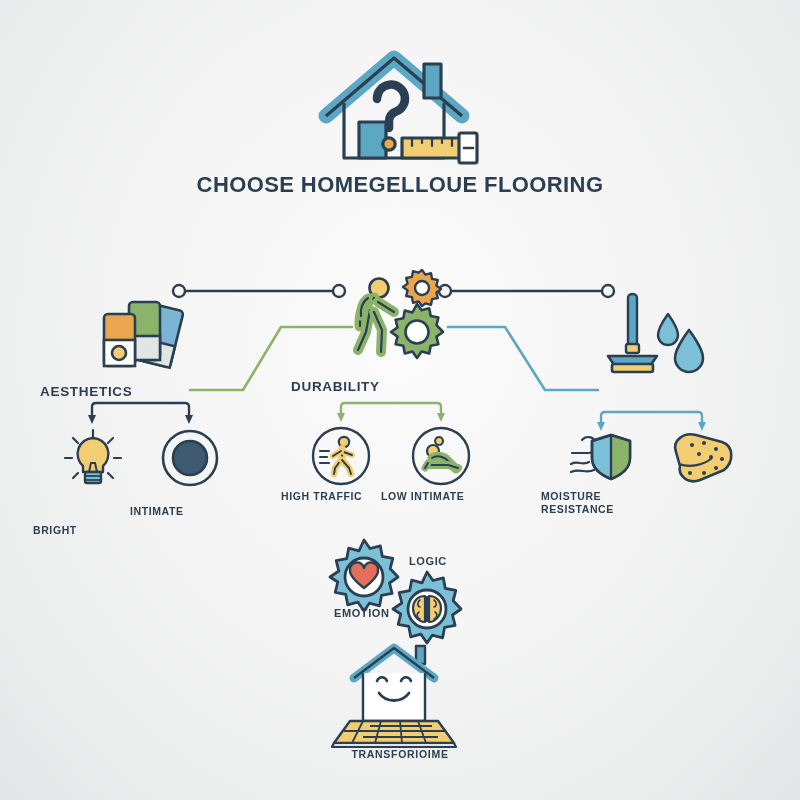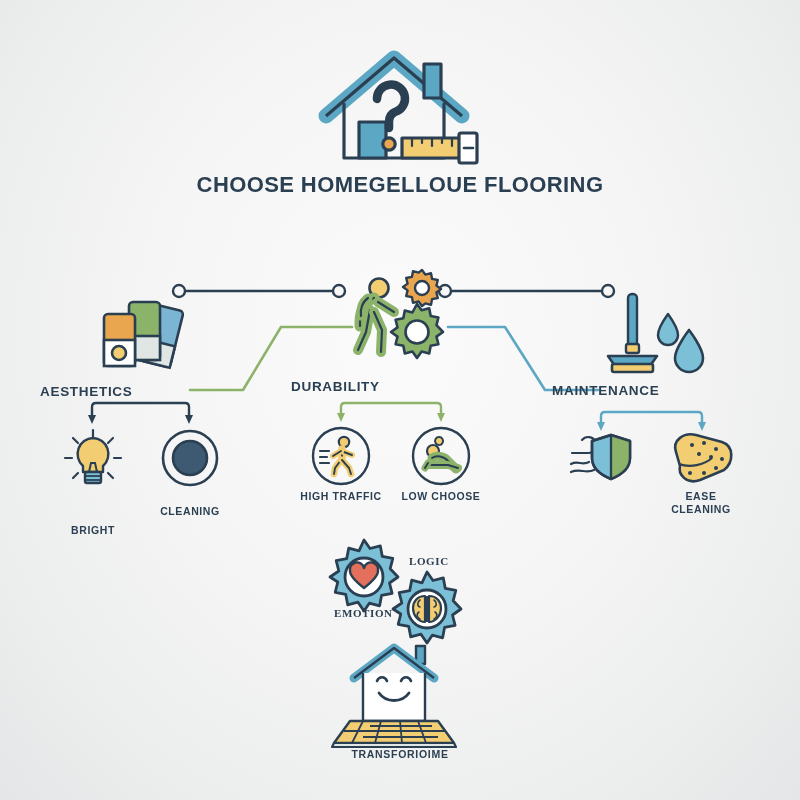--- a/index.html
+++ b/index.html
@@ -35,36 +35,35 @@
   .branch-label {
     position: absolute;
     font-size: 13.5px;
     font-weight: bold;
     letter-spacing: 0.7px;
     color: #2b3f52;
     white-space: nowrap;
   }
   .leaf-label {
     position: absolute;
-    text-align: center;
+    text-align: left;
     font-size: 10.5px;
     font-weight: bold;
     letter-spacing: 0.6px;
     color: #2b3f52;
     line-height: 13px;
     white-space: pre-line;
   }
   .gear-label {
     position: absolute;
     font-size: 11px;
     font-weight: bold;
     letter-spacing: 0.6px;
     color: #2b3f52;
     white-space: nowrap;
-    font-family: Liberation Serif, serif;
   }
   .bottom-label {
     position: absolute;
     left: 0; right: 0;
     top: 748px;
     text-align: center;
     font-size: 10.5px;
     font-weight: bold;
     letter-spacing: 0.7px;
     color: #2b3f52;
@@ -186,21 +185,20 @@
       <rect x="14" y="72" width="41" height="8" rx="2" fill="#f3cd72" stroke="#2b3f52" stroke-width="2.6"></rect>
 
       <path d="M70 22 C70 22 60 36 60 43 a10 10 0 0 0 20 0 C80 36 70 22 70 22 Z" fill="#7cc0d8" stroke="#2b3f52" stroke-width="2.4" stroke-linejoin="round"></path>
 
       <path d="M91 38 C91 38 77 56 77 66 a14 14 0 0 0 28 0 C105 56 91 38 91 38 Z" fill="#7cc0d8" stroke="#2b3f52" stroke-width="2.6" stroke-linejoin="round"></path>
     </svg>
   </div>
 
   <div class="branch-label" style="left:40px; top:384px; width:200px;">AESTHETICS</div>
   <div class="branch-label" style="left:291px; top:379px; width:200px;">DURABILITY</div>
-  <div class="branch-label" style="left:552px; top:383px; width:200px;">MAINTENANCE</div>
 
   <div class="abs" style="left:62px; top:428px;">
     <svg width="62" height="62" viewBox="0 0 62 62">
       <g stroke="#2b3f52" stroke-width="2.2" stroke-linecap="round">
         <line x1="31" y1="2" x2="31" y2="9"></line>
         <line x1="11" y1="10" x2="16" y2="15"></line>
         <line x1="51" y1="10" x2="46" y2="15"></line>
         <line x1="3" y1="30" x2="10" y2="30"></line>
         <line x1="59" y1="30" x2="52" y2="30"></line>
         <line x1="11" y1="50" x2="16" y2="45"></line>
@@ -213,21 +211,21 @@
       <path d="M27 44 l2-9 l4 0 l2 9" fill="none" stroke="#2b3f52" stroke-width="2"></path>
     </svg>
   </div>
   <div class="abs" style="left:160px; top:428px;">
     <svg width="60" height="60" viewBox="0 0 60 60">
       <circle cx="30" cy="30" r="27" fill="none" stroke="#2b3f52" stroke-width="2.6"></circle>
       <circle cx="30" cy="30" r="17" fill="#3d5a72" stroke="#2b3f52" stroke-width="2.6"></circle>
     </svg>
   </div>
   <div class="leaf-label" style="left:33px; top:524px; width:120px;">BRIGHT</div>
-  <div class="leaf-label" style="left:130px; top:505px; width:120px;">CLEANING</div>
+  <div class="leaf-label" style="left:130px; top:505px; width:120px;">INTIMATE</div>
 
   <div class="abs" style="left:310px; top:425px;">
     <svg width="62" height="62" viewBox="0 0 62 62">
       <circle cx="31" cy="31" r="28" fill="none" stroke="#2b3f52" stroke-width="2.4"></circle>
       <g stroke="#2b3f52" stroke-width="2.2" stroke-linecap="round">
         <line x1="10" y1="26" x2="19" y2="26"></line>
         <line x1="10" y1="32" x2="17" y2="32"></line>
         <line x1="10" y1="38" x2="19" y2="38"></line>
       </g>
       <circle cx="34" cy="17" r="5.2" fill="#f3cd72" stroke="#2b3f52" stroke-width="2.2"></circle>
@@ -250,21 +248,21 @@
       <path d="M29 20 a4 4 0 1 1 0.1 0" fill="#f3cd72" stroke="#2b3f52" stroke-width="2"></path>
       <path d="M22 33 C26 30 34 31 38 36 L46 44" fill="none" stroke="#8cb36a" stroke-width="9" stroke-linecap="round" stroke-linejoin="round"></path>
       <path d="M22 33 C26 30 34 31 38 36 L46 44" fill="none" stroke="#2b3f52" stroke-width="2" stroke-linecap="round" stroke-linejoin="round"></path>
       <path d="M19 40 L38 40 L48 43" fill="none" stroke="#8cb36a" stroke-width="8" stroke-linecap="round" stroke-linejoin="round"></path>
       <path d="M19 40 L38 40 L48 43" fill="none" stroke="#2b3f52" stroke-width="2" stroke-linecap="round" stroke-linejoin="round"></path>
       <path d="M18 38 L15 43" fill="none" stroke="#8cb36a" stroke-width="7" stroke-linecap="round"></path>
       <path d="M18 38 L15 43" fill="none" stroke="#2b3f52" stroke-width="2" stroke-linecap="round"></path>
     </svg>
   </div>
   <div class="leaf-label" style="left:281px; top:490px; width:120px;">HIGH TRAFFIC</div>
-  <div class="leaf-label" style="left:381px; top:490px; width:120px;">LOW CHOOSE</div>
+  <div class="leaf-label" style="left:381px; top:490px; width:120px;">LOW INTIMATE</div>
 
   <div class="abs" style="left:568px; top:430px;">
     <svg width="72" height="56" viewBox="0 0 72 56">
       <g fill="none" stroke="#2b3f52" stroke-width="2.2" stroke-linecap="round">
         <path d="M3 34 C10 30 14 36 21 32"></path>
         <path d="M3 42 C12 38 18 44 26 40"></path>
         <path d="M14 10 a8 8 0 1 1 6 13 L4 23"></path>
       </g>
       <path d="M43 5 L62 11 L62 28 C62 38 53 45 43 49 C33 45 24 38 24 28 L24 11 Z" fill="#7cc0d8" stroke="#2b3f52" stroke-width="2.5" stroke-linejoin="round"></path>
       <path d="M43 5 L62 11 L62 28 C62 38 53 45 43 49 Z" fill="#8cb36a" stroke="none"></path>
@@ -282,22 +280,22 @@
         <circle cx="50" cy="19" r="2"></circle>
         <circle cx="33" cy="24" r="2"></circle>
         <circle cx="45" cy="27" r="2"></circle>
         <circle cx="56" cy="29" r="2"></circle>
         <circle cx="24" cy="43" r="2"></circle>
         <circle cx="38" cy="43" r="2"></circle>
         <circle cx="50" cy="38" r="2"></circle>
       </g>
     </svg>
   </div>
-  <div class="leaf-label" style="left:641px; top:490px; width:120px;">EASE
-CLEANING</div>
+  <div class="leaf-label" style="left:541px; top:490px; width:120px;">MOISTURE
+RESISTANCE</div>
 
   <div class="abs" style="left:325px; top:538px;">
     <svg width="78" height="78" viewBox="0 0 78 78">
       <path d="M39 2 l6 8.5 10.3-2.6 2 10.5 10.5 2-2.6 10.3L73 39l-8.5 6 2.6 10.3-10.5 2-2 10.5-10.3-2.6L39 73l-6-8.8-10.3 2.6-2-10.5-10.5-2 2.6-10.3L5 39l8.8-6-2.6-10.3 10.5-2 2-10.5 10.3 2.6z" fill="#7cc0d8" stroke="#2b3f52" stroke-width="2.8" stroke-linejoin="round"></path>
       <circle cx="39" cy="39" r="19" fill="#ffffff" stroke="#2b3f52" stroke-width="2.8"></circle>
       <path d="M39 50 C30 43 25 38 25 33 a7 7 0 0 1 14-3 a7 7 0 0 1 14 3 c0 5-5 10-14 17 Z" fill="#e2705c" stroke="#2b3f52" stroke-width="2.4" stroke-linejoin="round"></path>
     </svg>
   </div>
   <div class="abs" style="left:388px; top:570px;">
     <svg width="78" height="78" viewBox="0 0 78 78">

